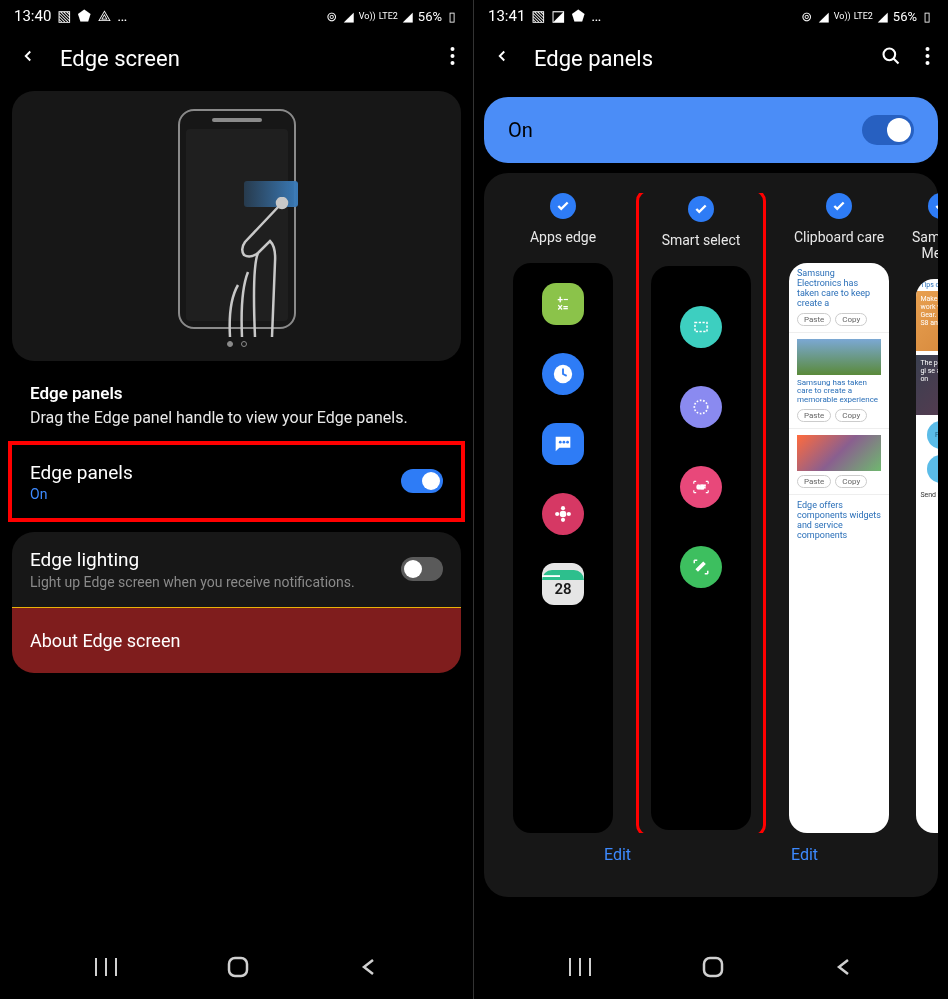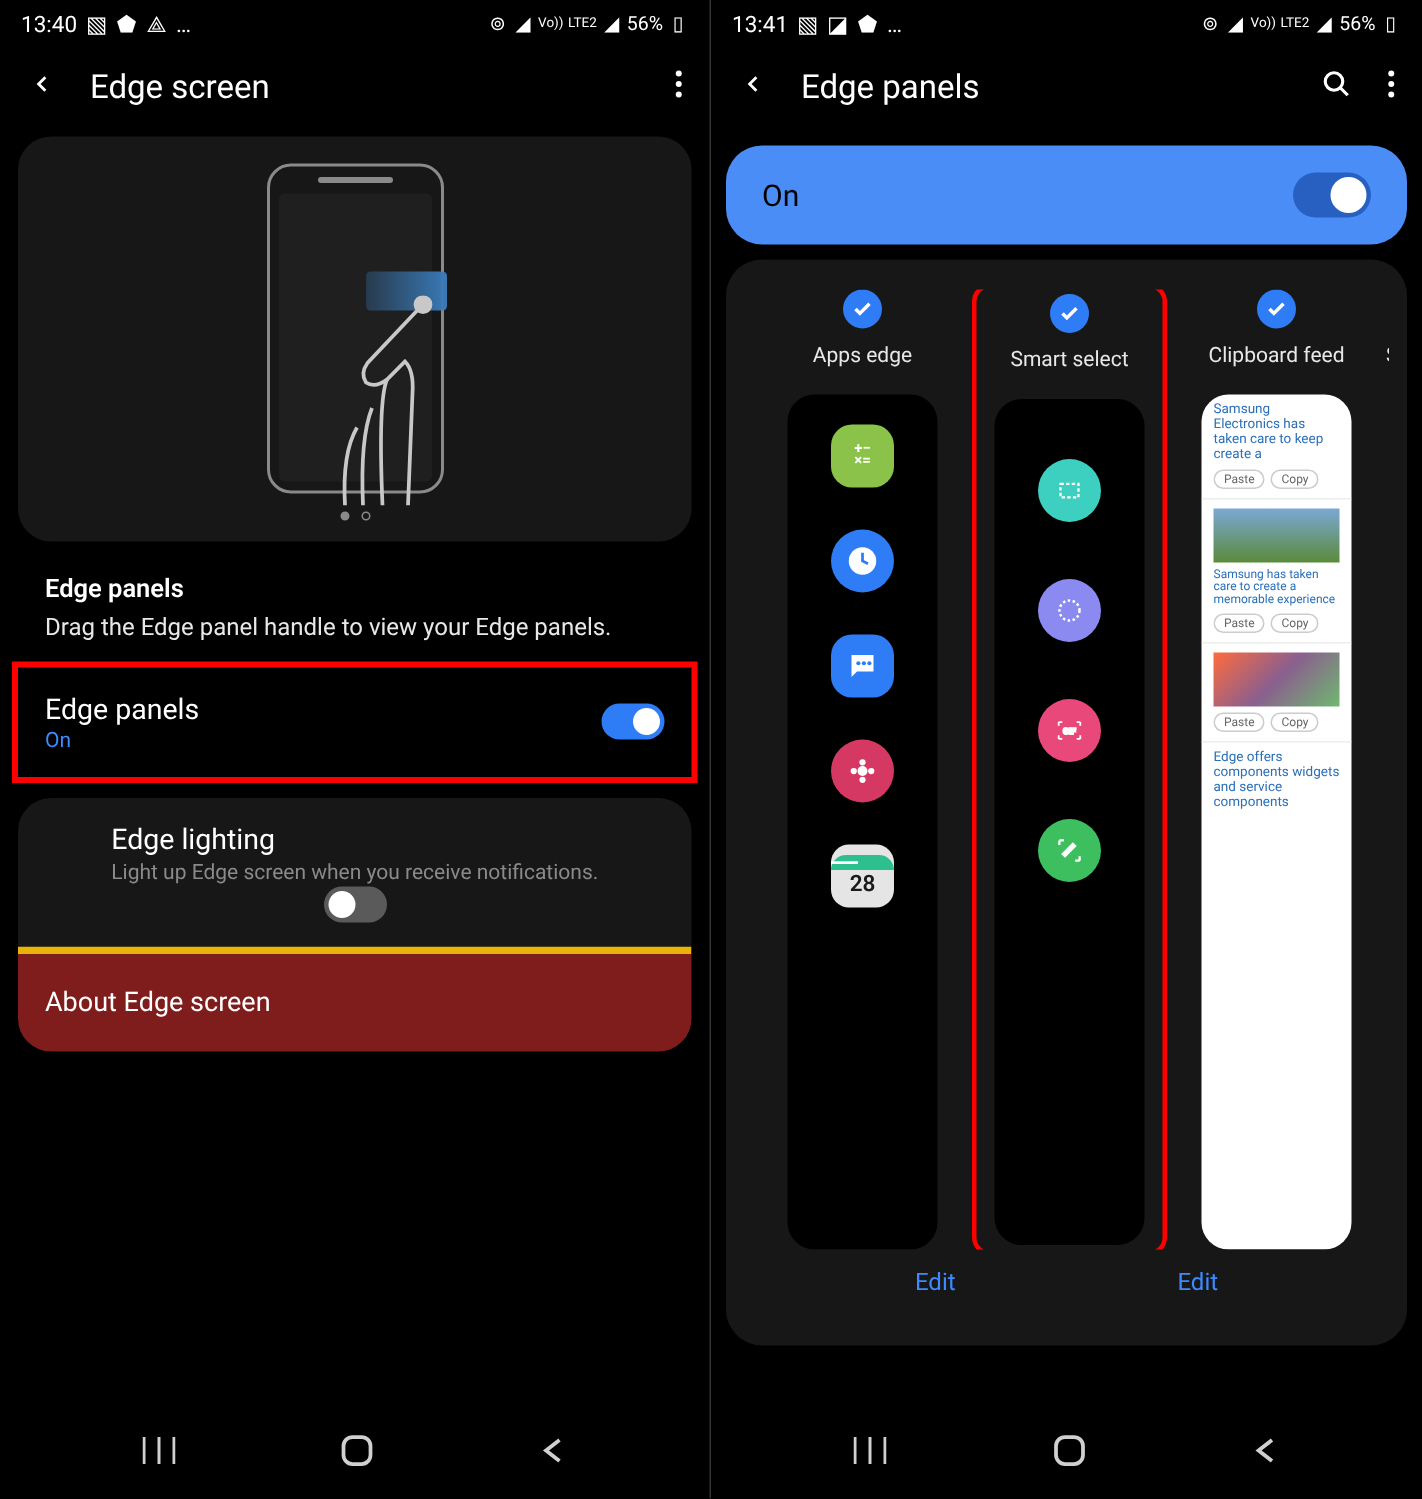--- a/index.html
+++ b/index.html
@@ -41,21 +41,21 @@
 .toggle.off .toggle-knob { left: 3px; }
 .about-item { margin: 10px 12px; padding: 22px 18px; background: #7f1d1d; border-radius: 22px; font-size: 18px; cursor: pointer; }
 .nav-bar { position: absolute; bottom: 10px; left: 0; right: 0; display: flex; justify-content: space-around; align-items: center; height: 40px; padding: 0 40px; }
 .nav-btn { cursor: pointer; }
 
 
 .on-banner { margin: 6px 10px 10px; background: #4b8df7; border-radius: 24px; padding: 18px 24px; display: flex; align-items: center; justify-content: space-between; }
 .on-label { font-size: 20px; color: #000; }
 .big-toggle { width: 52px; height: 30px; background: #2760c1; border-radius: 15px; position: relative; cursor: pointer; }
 .big-toggle .knob { width: 24px; height: 24px; background: #fff; border-radius: 50%; position: absolute; top: 3px; right: 3px; }
-.panels-container { margin: 0 10px 10px; background: #171717; border-radius: 24px; padding: 20px 12px 14px; height: 724px; }
+.panels-container { margin: 0 10px 10px; background: #171717; border-radius: 24px; padding: 20px 0 14px; height: 724px; }
 .panel-scroll { display: flex; gap: 8px; padding: 0 14px; overflow: hidden; height: 640px; }
 .panel-col { flex: 0 0 130px; display: flex; flex-direction: column; align-items: center; }
 .panel-col.highlight { border: 3px solid #ff0000; border-radius: 12px; padding: 4px 0; margin: -4px 0; }
 .panel-col.cut { flex: 0 0 52px; }
 .panel-check { width: 26px; height: 26px; background: #2e7cf6; border-radius: 50%; display: flex; align-items: center; justify-content: center; margin-bottom: 10px; }
 .panel-name { font-size: 14px; color: #e8e8e8; margin-bottom: 18px; text-align: center; white-space: nowrap; }
 .panel-preview { width: 100px; flex: 1; background: #000; border-radius: 18px; padding: 20px 0; display: flex; flex-direction: column; align-items: center; gap: 28px; }
 .app-icon { width: 42px; height: 42px; border-radius: 50%; display: flex; align-items: center; justify-content: center; color: #fff; font-size: 16px; font-weight: bold; }
 .clipboard-preview { width: 100px; flex: 1; background: #fff; border-radius: 18px; overflow: hidden; font-size: 9px; color: #2a6fb8; }
 .clip-item { padding: 6px 8px; border-bottom: 1px solid #eee; }
@@ -141,21 +141,21 @@
   <div class="setting-item highlight">
     <div class="setting-text">
       <div class="setting-label">Edge panels</div>
       <div class="setting-status">On</div>
     </div>
     <div class="toggle on">
         <div class="toggle-knob"></div>
       </div>
   </div>
 
-  <div class="setting-item" style="border-radius:22px 22px 0 0; margin-bottom:0; border-bottom:5px solid #eab308;flex-direction:column;">
+  <div class="setting-item" style="border-radius:22px 22px 0 0; margin-bottom:0; border-bottom:1px solid #eab308;">
     <div class="setting-text">
       <div class="setting-label">Edge lighting</div>
       <div class="setting-sub">Light up Edge screen when you receive notifications.</div>
     </div>
     <div class="toggle off">
         <div class="toggle-knob"></div>
       </div>
   </div>
 
   <div class="about-item" style="border-radius:0 0 22px 22px; margin-top:0;">
@@ -304,21 +304,21 @@
             </div>
         </div>
       </div>
 
       <div class="panel-col">
         <div class="panel-check">
             <svg width="14" height="14" viewBox="0 0 24 24" fill="none" stroke="#fff" stroke-width="4">
               <path d="M4 12l5 5L20 6"></path>
             </svg>
           </div>
-        <div class="panel-name">Clipboard feed</div>
+        <div class="panel-name">Clipboard care</div>
         <div class="clipboard-preview">
           <div class="clip-item">
             <div class="clip-title">Samsung Electronics has taken care to keep create a</div>
             <div class="clip-btns">
                 <span class="clip-btn">Paste</span>
                 <span class="clip-btn">Copy</span>
               </div>
           </div>
           <div class="clip-item">
             <div class="clip-img"></div>

